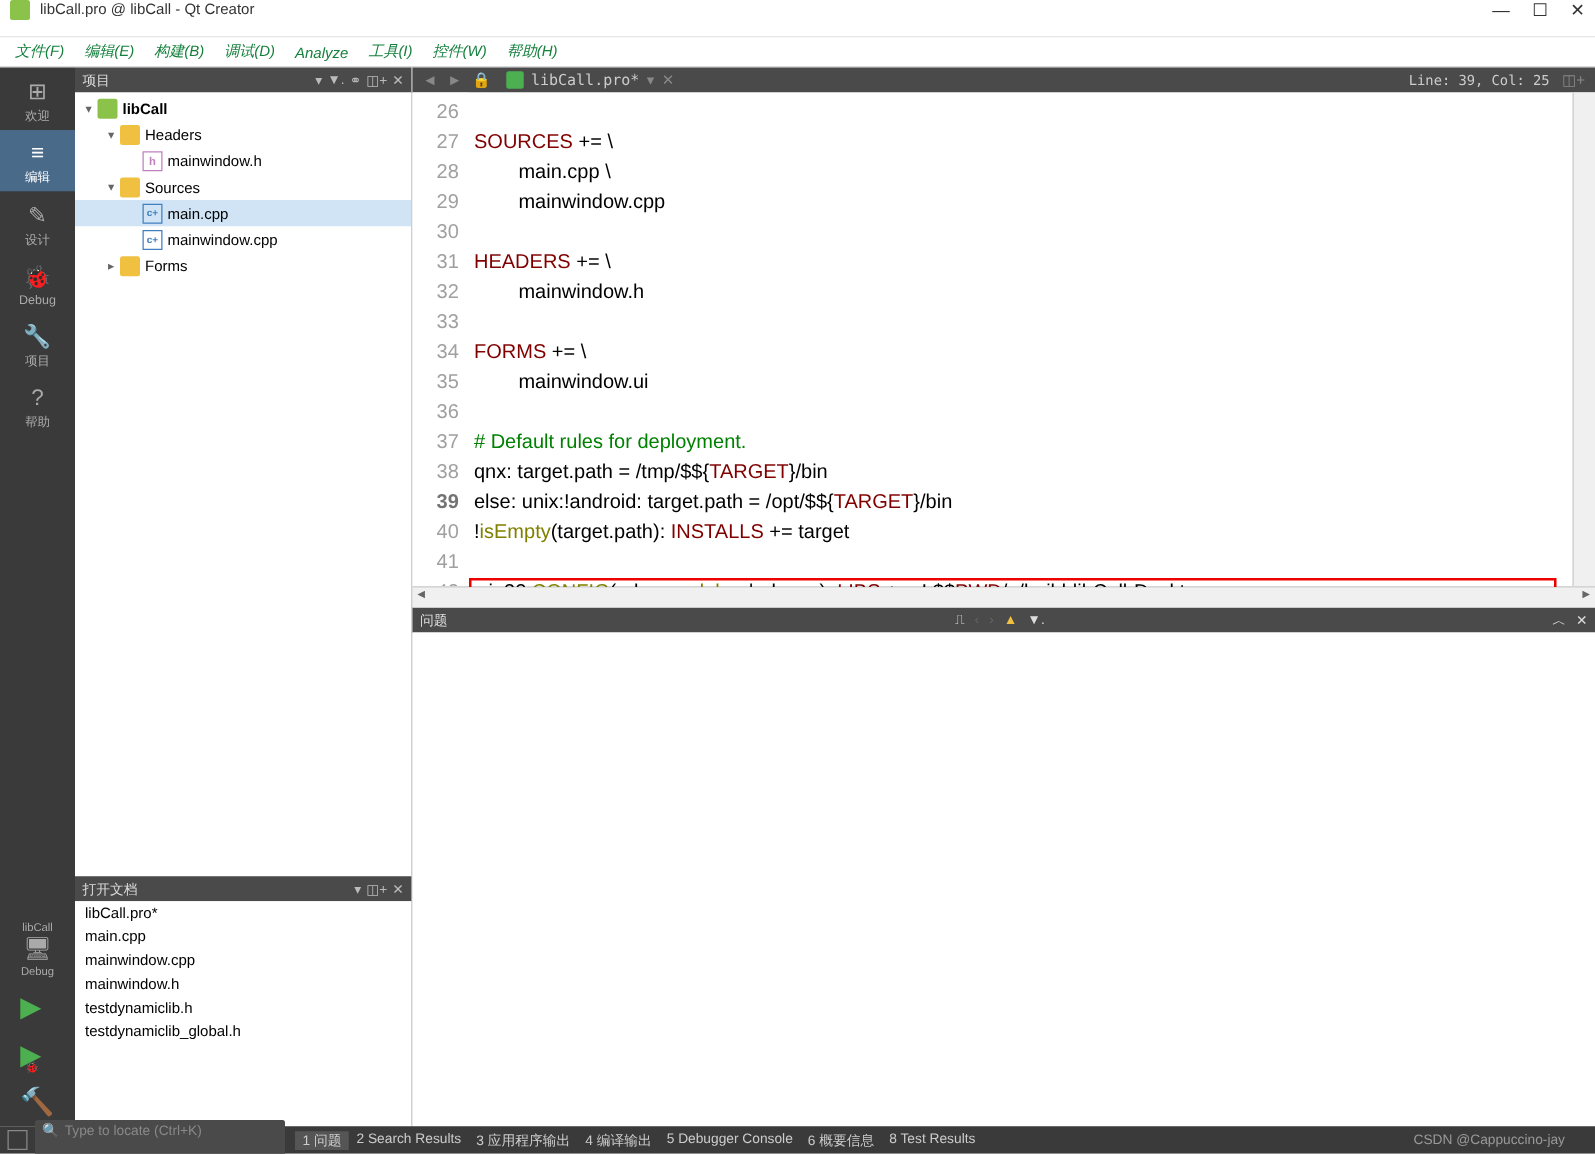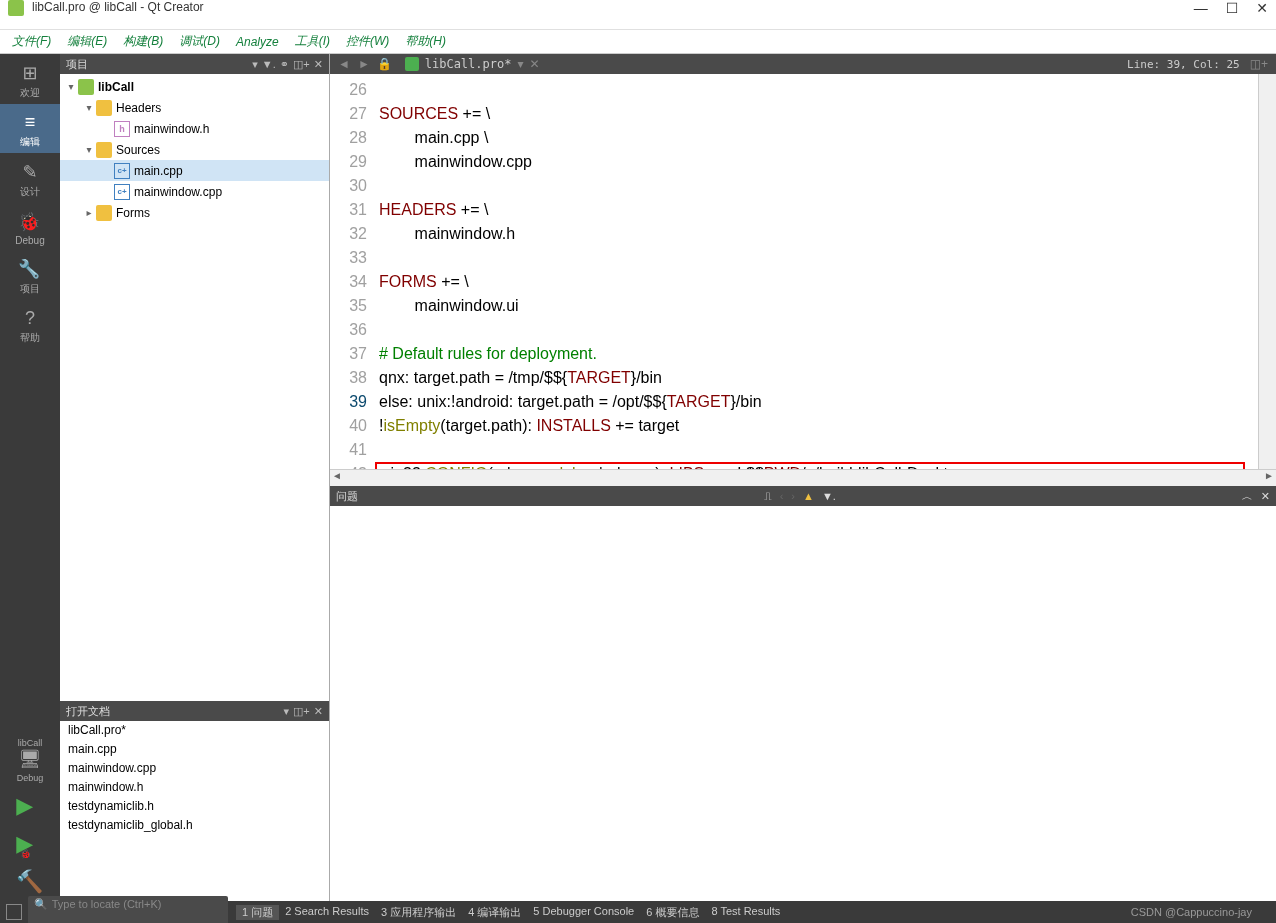--- a/index.html
+++ b/index.html
@@ -35,21 +35,21 @@
 .openfiles { background:#fff; }
 .of-row { height:19px; padding:2px 8px; cursor:pointer; }
 .editor-area { flex:1; display:flex; flex-direction:column; min-width:0; }
 .ed-toolbar { height:20px; background:#4a4a4a; display:flex; align-items:center; color:#ccc; padding:0 4px; }
 .ed-toolbar .nav-ico { padding:0 4px; cursor:pointer; font-size:12px; color:#888; }
 .ed-toolbar .file-tab { display:flex; align-items:center; padding:0 8px; gap:6px; }
 .ed-toolbar .file-tab .fico { width:14px; height:14px; }
 .ed-toolbar .status { margin-left:auto; padding-right:6px; font-size:11px; font-family:monospace; }
 .code-wrap { flex:1; display:flex; overflow:hidden; background:#fff; position:relative; }
 .gutter { width:45px; text-align:right; padding:4px 8px 4px 0; color:#a0a0a0; font-family:Consolas,monospace; font-size:16px; line-height:24px; background:#fff; user-select:none; }
-.gutter .ln.cur { color:#0c4a6e; font-weight:normal; }
+.gutter .ln.cur { color:#737373; font-weight:bold; }
 .code { flex:1; padding:4px 0 4px 4px; font-family:Consolas,monospace; font-size:16px; line-height:24px; white-space:pre; overflow-x:auto; position:relative; }
 .code .hl-box { position:absolute; left:0; top:388px; width:870px; height:168px; border:2px solid #e00; pointer-events:none; }
 .kw { color:#808000; }
 .cm { color:#008000; }
 .var { color:#800000; }
 .scroll-h { height:17px; background:#f0f0f0; border-top:1px solid #ccc; position:relative; }
 .scroll-h::before { content:'◄'; position:absolute; left:2px; font-size:10px; color:#666; }
 .scroll-h::after { content:'►'; position:absolute; right:2px; font-size:10px; color:#666; }
 .issues-hdr { height:20px; background:#4a4a4a; color:#ddd; display:flex; align-items:center; padding:0 6px; font-size:11px; gap:8px; }
 .issues-hdr .lbl { margin-right:auto; }

